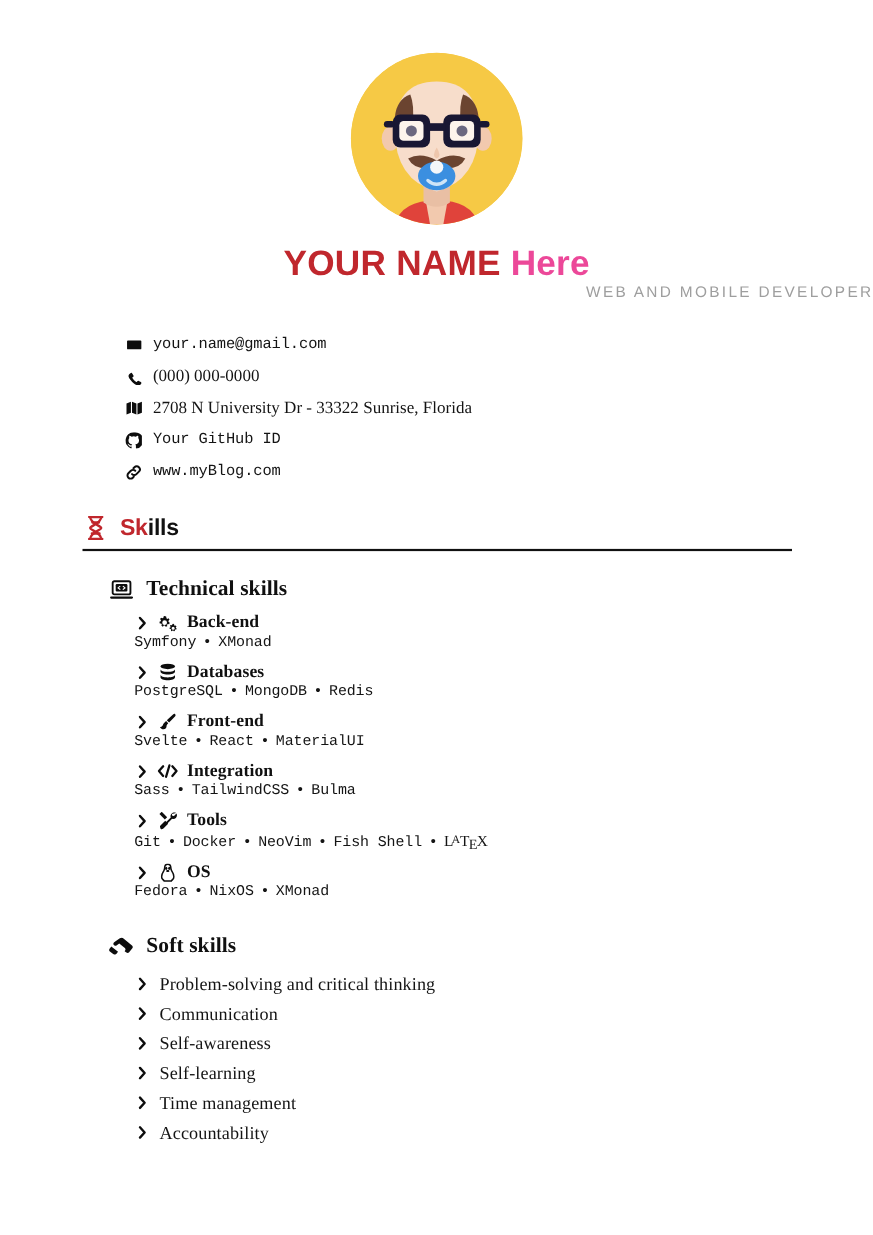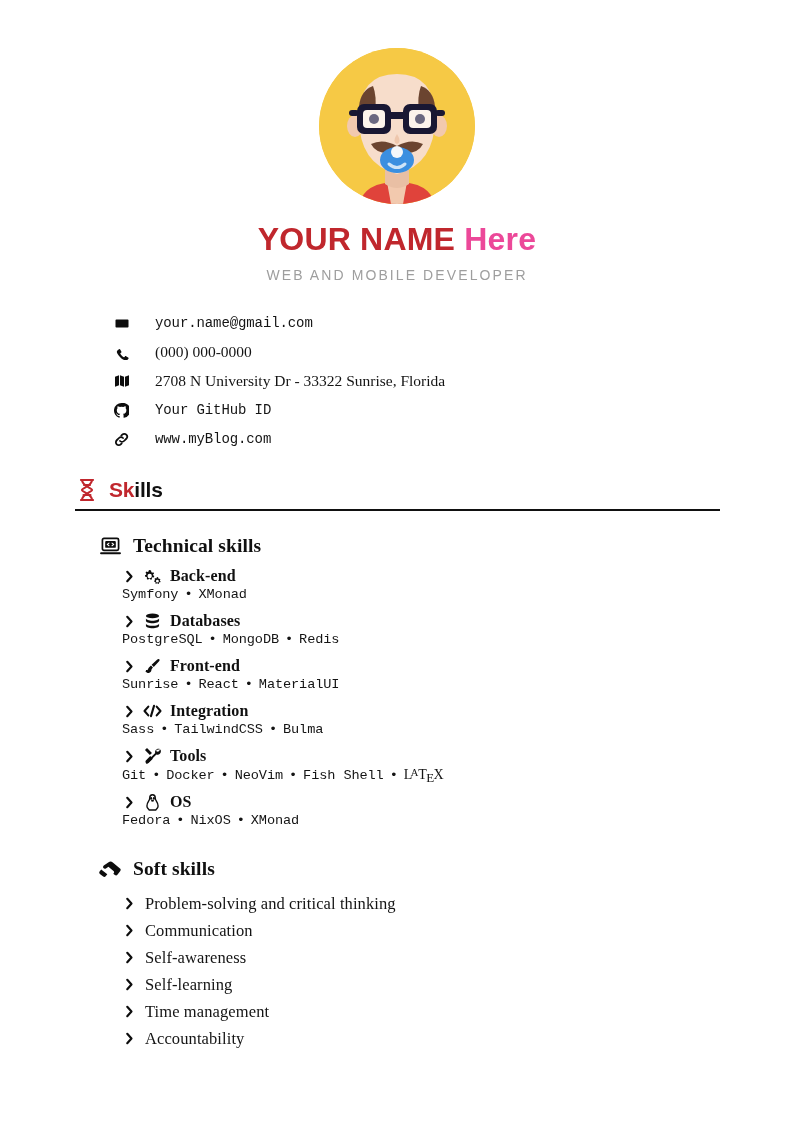--- a/index.html
+++ b/index.html
@@ -45,43 +45,43 @@
     font-family: "Liberation Sans", "DejaVu Sans", sans-serif;
     font-weight: bold;
     font-size: 32px;
     letter-spacing: 0.2px;
     line-height: 1.1;
   }
   .name-first { color: #c0272d; }
   .name-last  { color: #ec4899; }
 
   .subtitle {
-    text-align: center;
-    margin-top: 10px;
+    text-align: right;
+    margin-top: 0;
     font-family: "Liberation Sans", "DejaVu Sans", sans-serif;
     font-size: 14px;
     letter-spacing: 2.1px;
     color: #9e9e9e;
   }
 
   
   .contact {
     margin: 30px 0 0 0;
     padding: 0;
     list-style: none;
     display: flex;
     flex-direction: column;
     gap: 9px;
     align-items: flex-start;
     padding-left: 112px;
   }
   .contact li {
     display: flex;
     align-items: center;
-    gap: 24px;
+    gap: 8px;
     height: 20px;
   }
   .contact .ico {
     width: 19px;
     height: 19px;
     flex: 0 0 19px;
     display: flex;
     align-items: center;
     justify-content: center;
     color: #0d0d0d;
@@ -415,21 +415,21 @@
             </span>
             <span class="g-ico">
               <svg viewBox="0 0 18 18" width="17" height="16" fill="currentColor">
                 <path d="M16.6 1.4c-.6-.6-1.4-.4-2.2.3L8 7.6l2.4 2.4 6-6.3c.7-.8.8-1.7.2-2.3z"></path>
                 <path d="M7.3 8.4 5 10.7c-.9.9-.9 2-1.6 2.9-.5.6-1.6.9-2.4 1.2.9 1.3 2.4 2.3 3.9 2.1 1.6-.2 2.6-1.5 2.8-2.7.2-1 .2-1.8.9-2.5l.9-.9z"></path>
               </svg>
             </span>
             <span class="g-label">Front-end</span>
           </div>
           <div class="g-items">
-              <span>Sunrise</span>
+              <span>Svelte</span>
               <span class="dot">•</span>
               <span>React</span>
               <span class="dot">•</span>
               <span>MaterialUI</span>
             </div>
         </div>
 
         <div class="group">
           <div class="group-head">
             <span class="chev">

